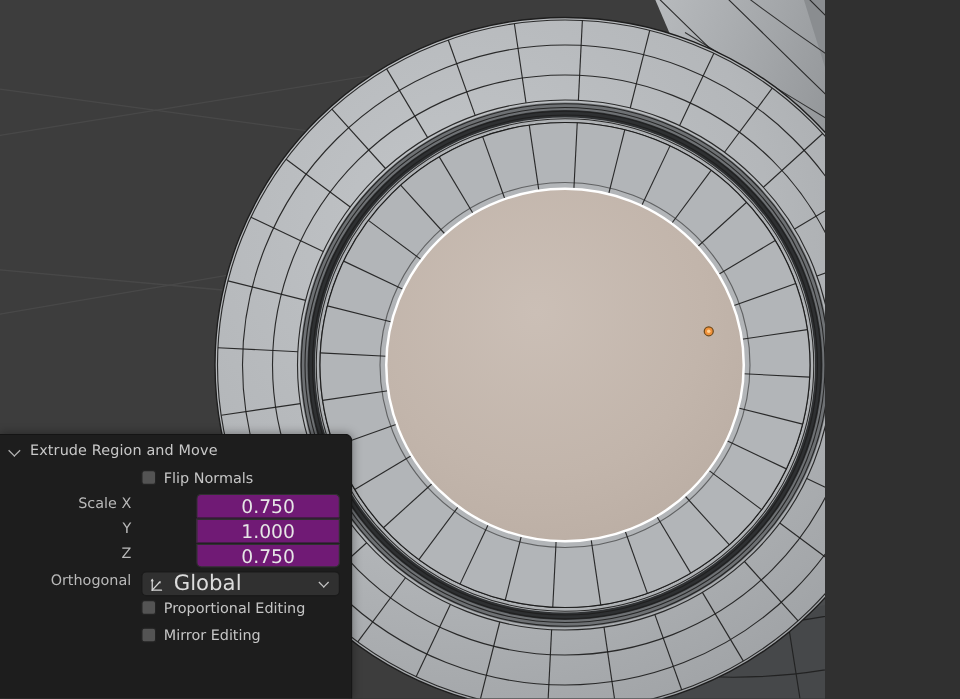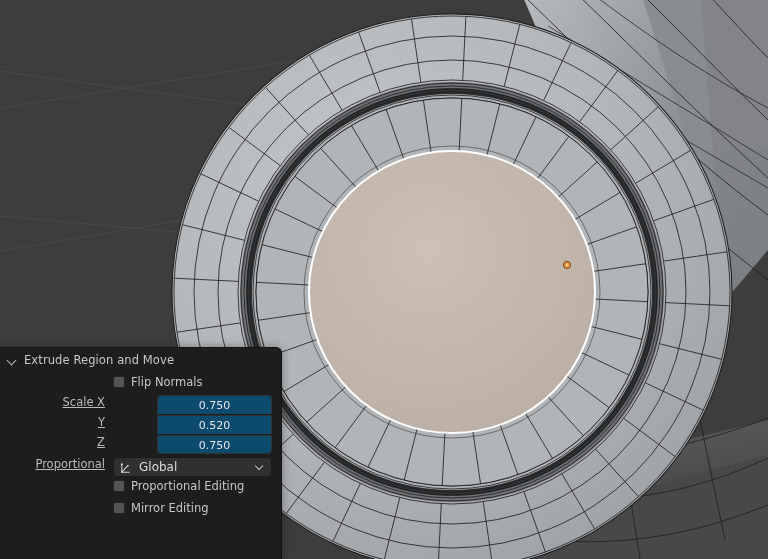--- a/index.html
+++ b/index.html
@@ -8,21 +8,21 @@
     background: #303030;
   }
   body {
     width: 768px;
     height: 559px;
     overflow: hidden;
     font-family: "DejaVu Sans", sans-serif;
   }
   #app {
     position: relative;
-    width: 768px;
+    width: 660px;
     height: 559px;
     overflow: hidden;
     background: #3d3d3d;
   }
 
   
   #viewport {
     position: absolute;
     inset: 0;
     background: #3d3d3d;
@@ -99,21 +99,20 @@
   .prop-label {
     width: 113px;
     flex: 0 0 113px;
     text-align: right;
     padding-right: 8px;
     box-sizing: border-box;
     font-size: 11.5px;
     color: #b9b9b9;
     white-space: nowrap;
     overflow: hidden;
-    text-decoration: underline;
   }
   .prop-field {
     flex: 1 1 auto;
     min-width: 0;
   }
 
   
   .cb-wrap {
     display: flex;
     align-items: center;
@@ -132,23 +131,23 @@
   .cb-label {
     font-size: 11.5px;
     color: #c6c6c6;
     white-space: nowrap;
     overflow: hidden;
     text-overflow: clip;
   }
   .numfield {
     height: 19px;
     line-height: 19px;
-    background: #0c4a6e;
+    background: #701a75;
     color: #e6e6e6;
-    font-size: 11px;
+    font-size: 15px;
     text-align: center;
     border: 1px solid #303030;
     border-bottom: none;
     box-sizing: border-box;
     cursor: ew-resize;
     margin-left: 44px;
   }
   .numfield.first { border-radius: 4px 4px 0 0; }
   .numfield.last  { border-radius: 0 0 4px 4px; border-bottom: 1px solid #303030; }
 
@@ -165,21 +164,21 @@
     box-sizing: border-box;
     cursor: pointer;
   }
   .dd-icon {
     width: 13px;
     height: 13px;
     flex: 0 0 13px;
   }
   .dd-text {
     flex: 1 1 auto;
-    font-size: 12px;
+    font-size: 17px;
     color: #dcdcdc;
     white-space: nowrap;
   }
   .dd-arrow {
     width: 10px;
     height: 10px;
     position: relative;
     flex: 0 0 10px;
   }
   .dd-arrow::before {
@@ -399,33 +398,33 @@
       <div class="prop-row tight">
         <div class="prop-label">Scale X</div>
         <div class="prop-field">
           <div class="numfield first">0.750</div>
         </div>
       </div>
 
       <div class="prop-row tight">
         <div class="prop-label">Y</div>
         <div class="prop-field">
-          <div class="numfield">0.520</div>
+          <div class="numfield">1.000</div>
         </div>
       </div>
 
       <div class="prop-row">
         <div class="prop-label">Z</div>
         <div class="prop-field">
           <div class="numfield last">0.750</div>
         </div>
       </div>
 
       <div class="prop-row">
-        <div class="prop-label">Proportional</div>
+        <div class="prop-label">Orthogonal</div>
         <div class="prop-field">
           <div class="dropdown">
             <svg class="dd-icon" viewBox="0 0 14 14">
               <g stroke="#d6d6d6" stroke-width="1.1" fill="none" stroke-linecap="round">
                 <path d="M3 12 L3 3.2"></path>
                 <path d="M3 12 L11 12"></path>
                 <path d="M3 12 L9.5 5"></path>
               </g>
               <path d="M3 2 L1.6 4.4 L4.4 4.4 Z" fill="#d6d6d6"></path>
               <path d="M10.4 4.2 L8.3 4.9 L9.9 6.4 Z" fill="#d6d6d6"></path>

